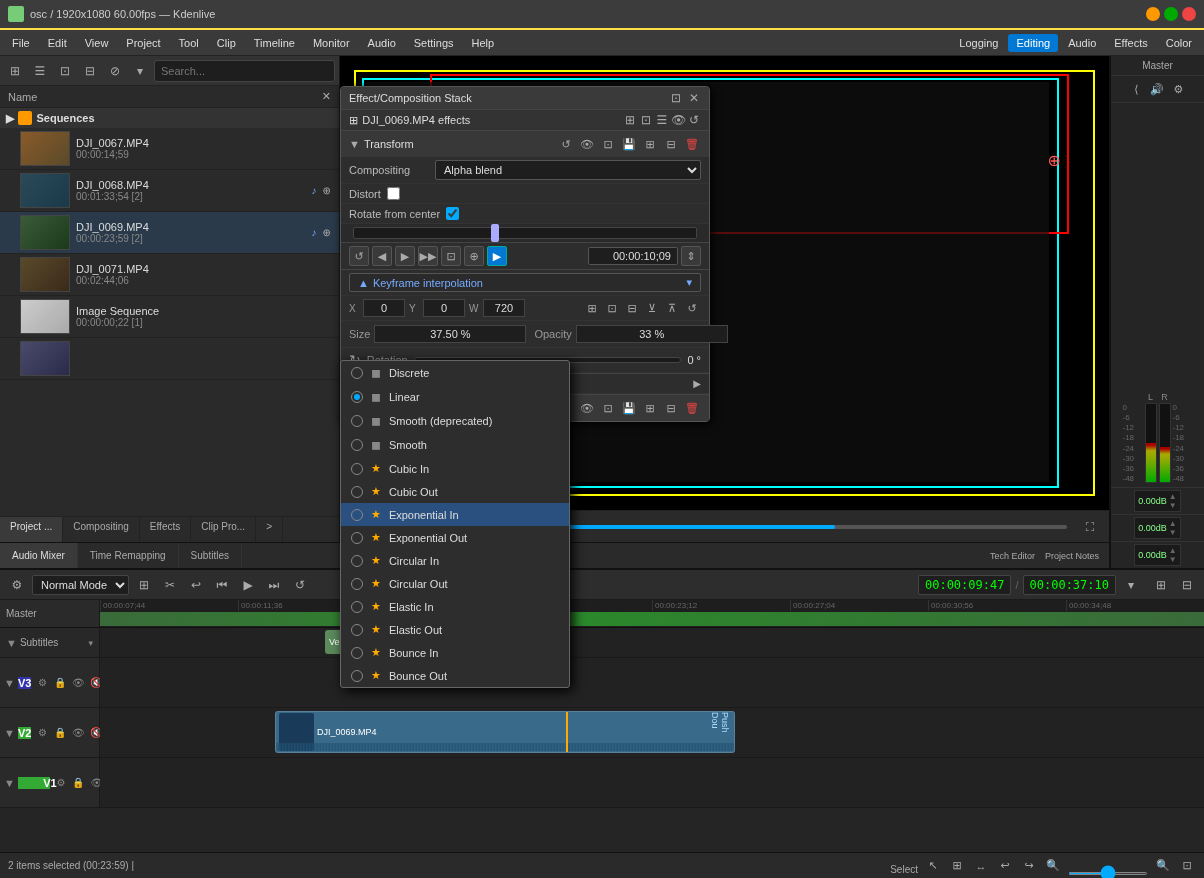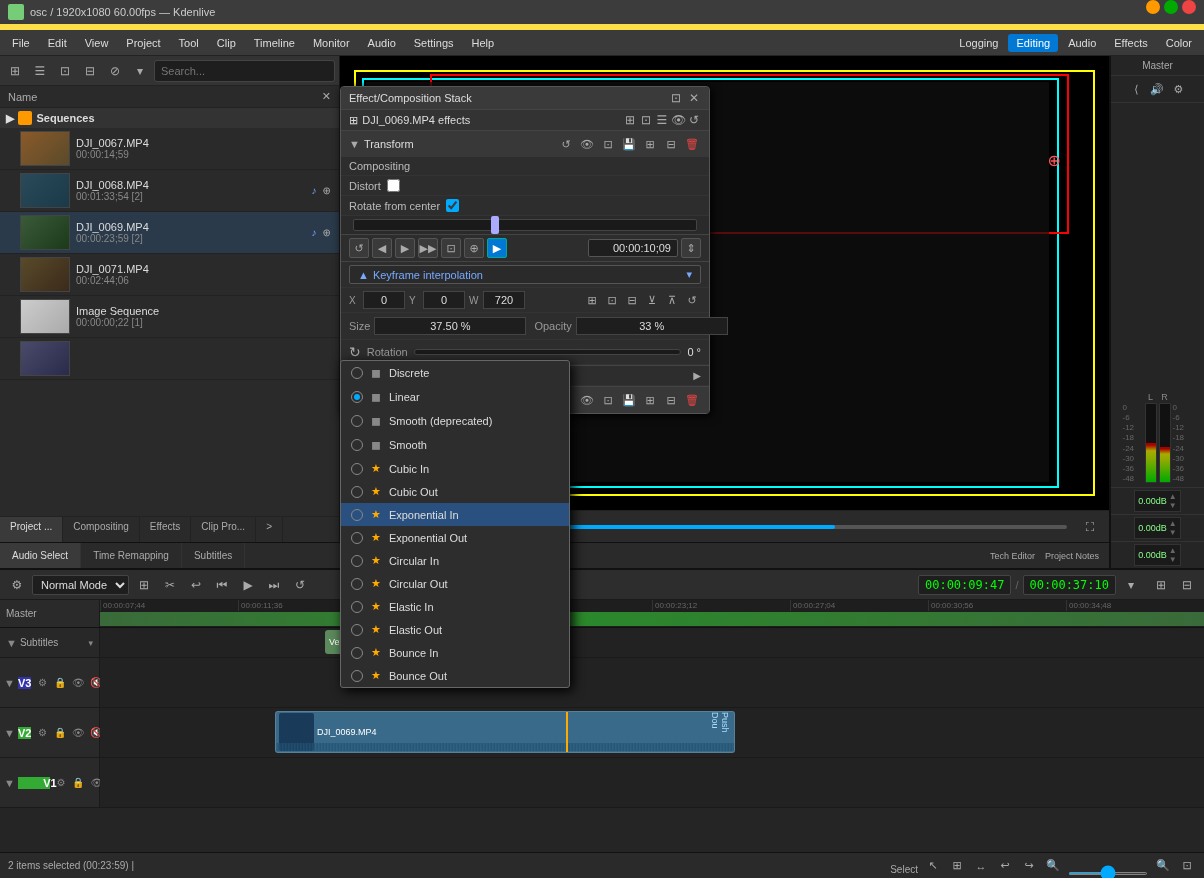--- a/index.html
+++ b/index.html
@@ -12,23 +12,24 @@
       height: 878px;
       overflow: hidden;
       position: relative;
     }
 
     
     .titlebar {
       height: 30px;
       background: #3c3c3c;
       display: flex;
+      align-items: center;
       justify-content: space-between;
       padding: 0 8px;
-      border-bottom: 6px solid #fde047;
+      border-bottom: 2px solid #fde047;
     }
     .titlebar-left { display: flex; align-items: center; gap: 6px; }
     .titlebar-icon { width: 16px; height: 16px; background: #7c7; border-radius: 2px; }
     .titlebar-title { font-size: 11px; color: #ccc; }
     .titlebar-controls { display: flex; gap: 4px; }
     .titlebar-btn { width: 14px; height: 14px; border-radius: 50%; cursor: pointer; border: none; }
     .titlebar-btn.min { background: #f90; }
     .titlebar-btn.max { background: #0a0; }
     .titlebar-btn.close { background: #e44; }
 
@@ -1005,21 +1006,21 @@
       <span>0.00dB</span>
       <div class="db-arrows">
         <span class="db-arrow">▲</span>
         <span class="db-arrow">▼</span>
       </div>
     </div>
   </div>
 </div>
 
 <div class="bottom-tabs">
-  <div class="bottom-tab active">Audio Select</div>
+  <div class="bottom-tab active">Audio Mixer</div>
   <div class="bottom-tab">Time Remapping</div>
   <div class="bottom-tab">Subtitles</div>
   <div style="margin-left:auto; display:flex; align-items:center; padding:0 6px; gap:2px;">
     <button class="tl-btn" style="font-size:9px; width:auto; padding:0 4px;">Tech Editor</button>
     <button class="tl-btn" style="font-size:9px; width:auto; padding:0 4px;">Project Notes</button>
   </div>
 </div>
 
 <div class="timeline-area">
 
@@ -1167,20 +1168,23 @@
         <button class="t-icon">⊡</button>
         <button class="t-icon">💾</button>
         <button class="t-icon">⊞</button>
         <button class="t-icon">⊟</button>
         <button class="t-icon" style="color:#e44;">🗑</button>
       </div>
     </div>
 
     <div class="compositing-row">
       <span class="compositing-label">Compositing</span>
+      <select class="compositing-select">
+        <option>Alpha blend</option>
+      </select>
     </div>
 
     <div class="checkbox-row">
       <span class="cb-label">Distort</span>
       <input type="checkbox" class="cb-input" style="">
     </div>
 
     <div class="checkbox-row">
       <span class="cb-label">Rotate from center</span>
       <input type="checkbox" class="cb-input" checked="" style="">

